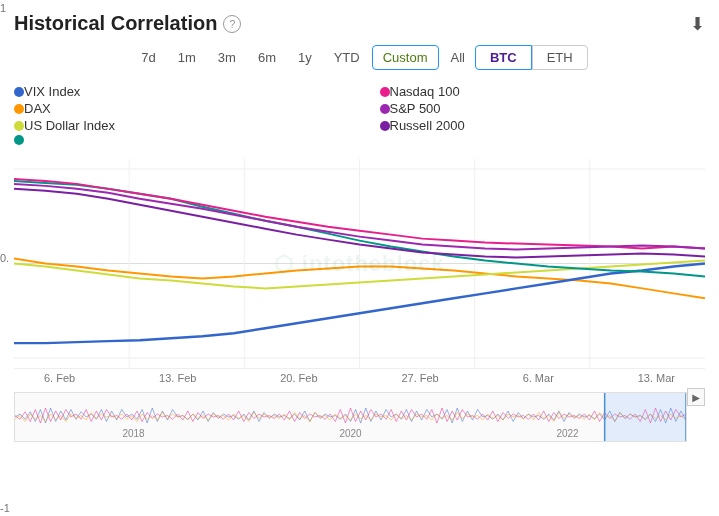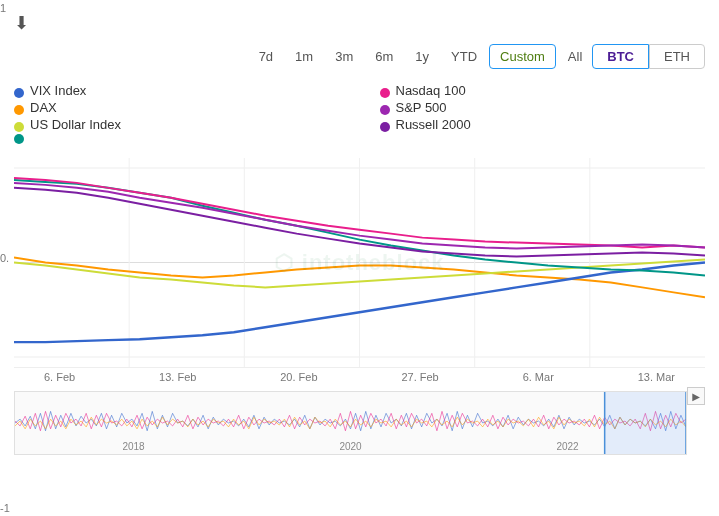--- a/index.html
+++ b/index.html
@@ -44,21 +44,21 @@
       cursor: pointer;
     }
     .download-icon {
       font-size: 18px;
       color: #555;
       cursor: pointer;
     }
     .controls-row {
       display: flex;
       align-items: center;
-      justify-content: flex-end;
+      justify-content: center;
       margin-bottom: 14px;
     }
     .time-buttons {
       display: flex;
       gap: 2px;
       align-items: center;
     }
     .time-btn {
       padding: 4px 10px;
       font-size: 13px;
@@ -95,22 +95,21 @@
     }
     .legend {
       display: grid;
       grid-template-columns: 1fr 1fr;
       gap: 2px 40px;
       margin-bottom: 14px;
       font-size: 13px;
     }
     .legend-item {
       display: flex;
-      align-items: flex-end;
-      gap: 6px;
+      align-items: center;
     }
     .legend-dot {
       width: 10px;
       height: 10px;
       border-radius: 50%;
       flex-shrink: 0;
     }
     .chart-area {
       position: relative;
       height: 210px;
@@ -148,21 +147,21 @@
       width: 30px;
     }
     .x-axis {
       display: flex;
       justify-content: space-between;
       font-size: 11px;
       color: #777;
       padding: 3px 30px 2px 30px;
     }
     .mini-chart-area {
-      height: 64px;
+      height: 50px;
       position: relative;
       border: 1px solid #e0e0e0;
       margin-top: 4px;
       overflow: hidden;
     }
     .mini-chart-area svg {
       width: 100%;
       height: 100%;
     }
     .scroll-arrow {
@@ -186,20 +185,24 @@
       flex: 1;
       overflow: hidden;
     }
   </style>
 </head>
 <body>
 
 <div class="container">
 
   <div class="header">
+    <div class="title-row">
+      <span class="title">Historical Correlation</span>
+      <div class="help-icon">?</div>
+    </div>
     <div class="download-icon">⬇</div>
   </div>
 
   <div class="controls-row">
     <div class="time-buttons">
       <button class="time-btn">7d</button>
       <button class="time-btn">1m</button>
       <button class="time-btn">3m</button>
       <button class="time-btn">6m</button>
       <button class="time-btn">1y</button>

